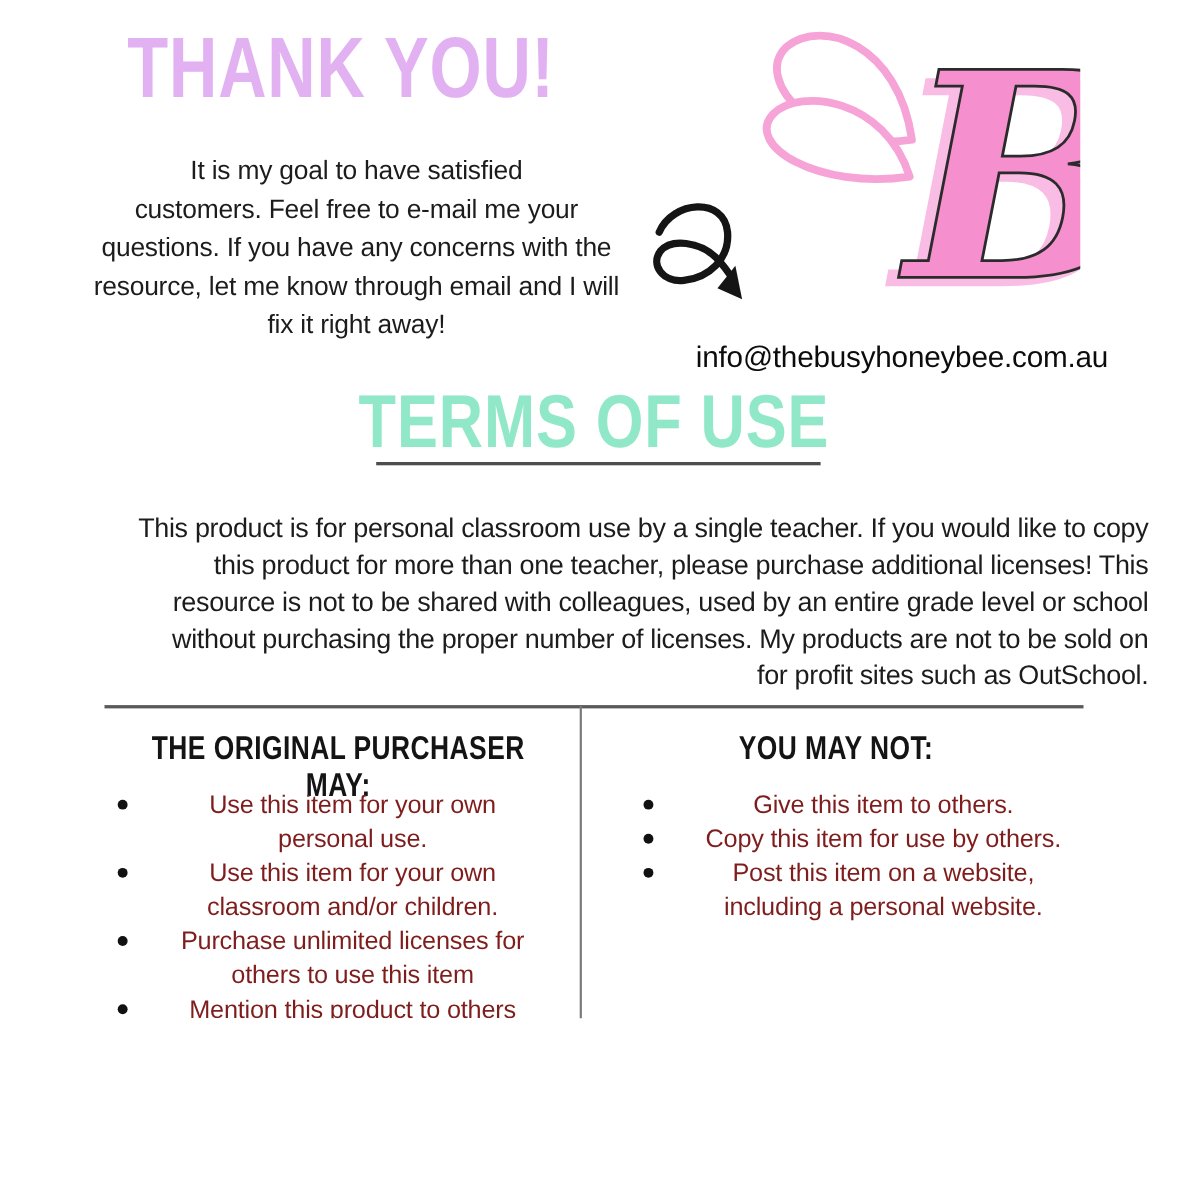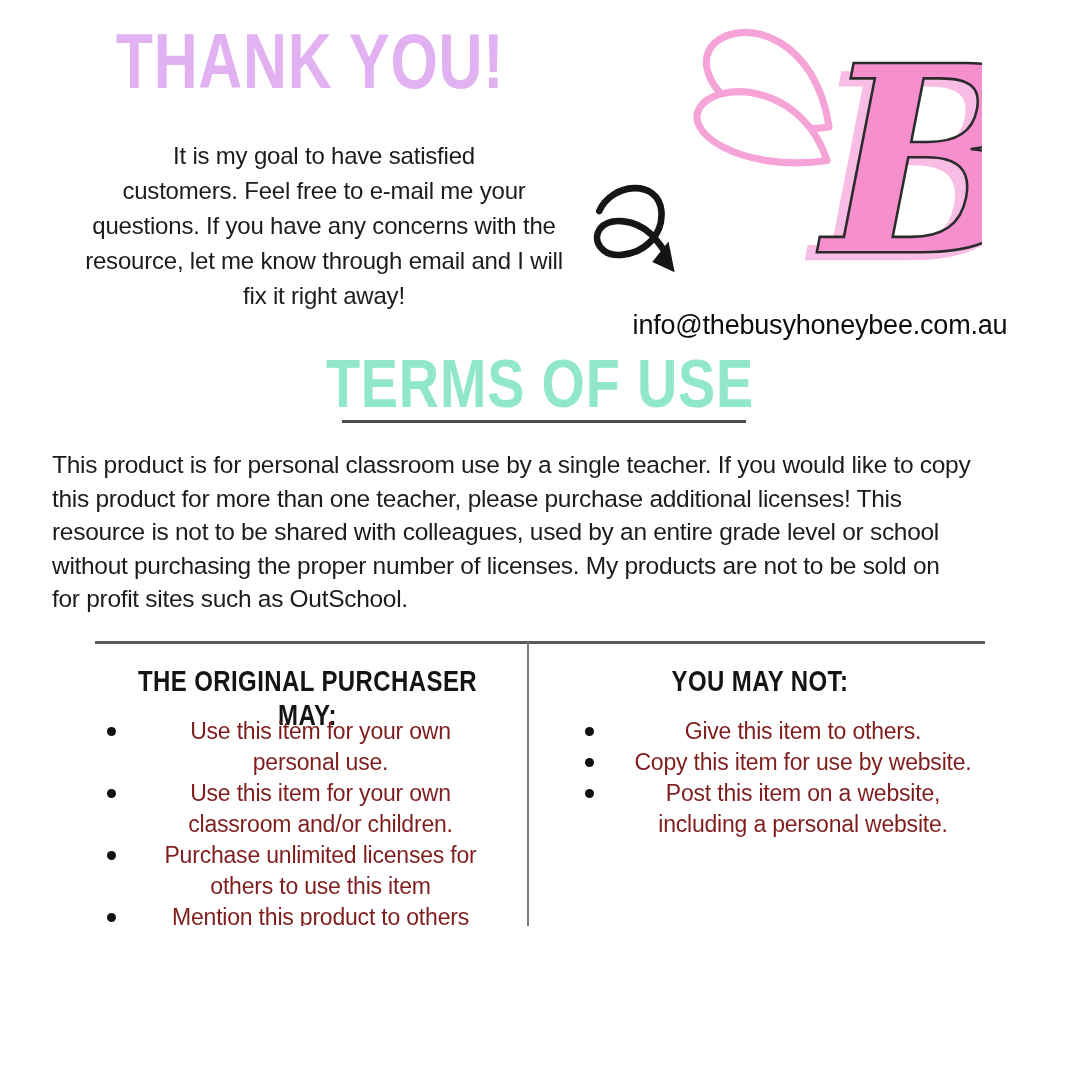--- a/index.html
+++ b/index.html
@@ -34,21 +34,21 @@
   }
 
   
   .terms-title{
     left:0;top:344px;width:1080px;margin:0;text-align:center;
     font-size:68px;font-weight:800;letter-spacing:1px;
     transform:scaleX(0.82);transform-origin:center;
   }
   .terms-underline{left:342px;top:420px;width:404px;height:3px;background:#4d4d4d;}
   .terms-body{
-    left:52px;top:448px;width:976px;margin:0;text-align:left;
+    left:52px;top:448px;width:976px;margin:16px;text-align:right;
     font-size:24.5px;line-height:33.5px;letter-spacing:-0.3px;color:#1c1c1c;
     white-space:pre-line;
   }
 
   
   .h-divider{left:95px;top:641px;width:890px;height:3px;background:#5a5a5a;}
   .v-divider{left:527px;top:642px;width:2px;height:412px;background:#7a7a7a;}
 
   
   .col-header{
@@ -157,21 +157,21 @@
   </ul>
 
   <h3 class="abs col-header right">YOU MAY NOT:</h3>
   <ul class="abs bullets right">
     <li>
       <span class="dot"></span>
       <span class="li-text">Give this item to others.</span>
     </li>
     <li>
       <span class="dot"></span>
-      <span class="li-text">Copy this item for use by website.</span>
+      <span class="li-text">Copy this item for use by others.</span>
     </li>
     <li>
       <span class="dot"></span>
       <span class="li-text">Post this item on a website,
 including a personal website.</span>
     </li>
   </ul>
 
   <div class="abs footer-logo">
     <span class="busy-top">THE BUSY</span>

